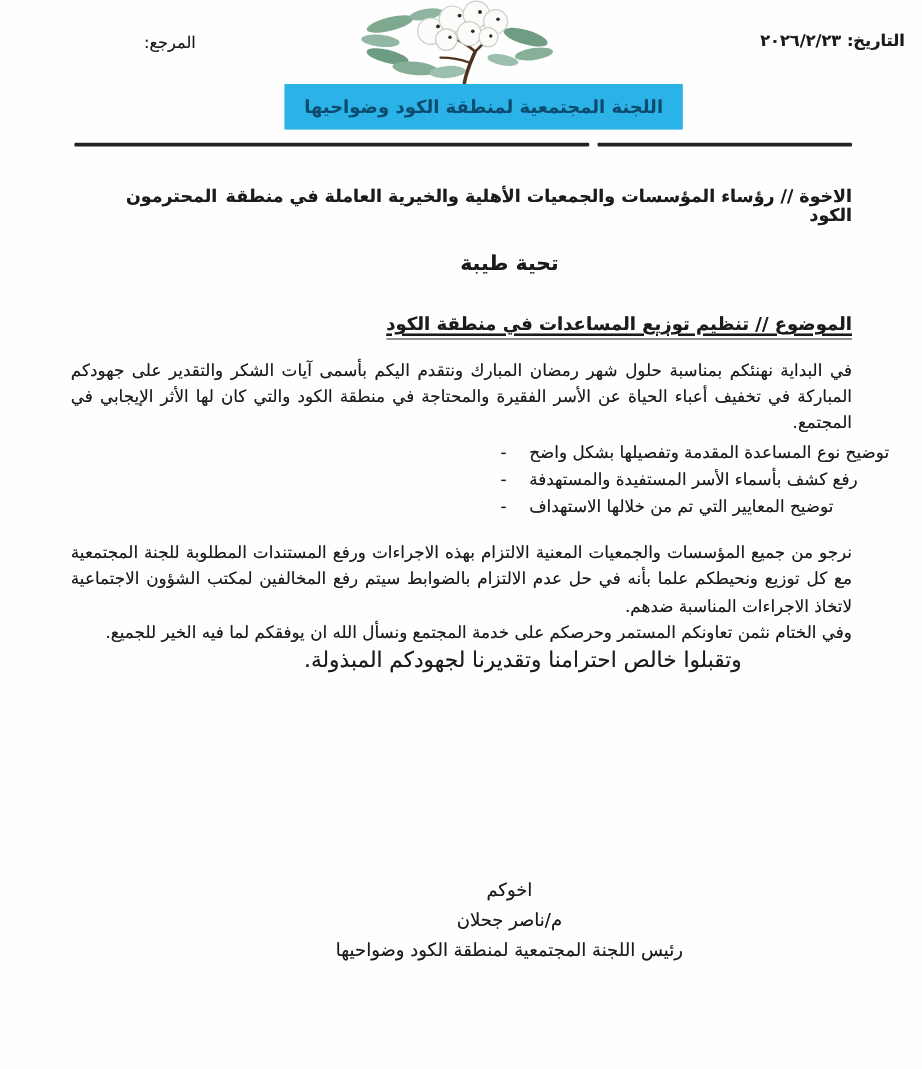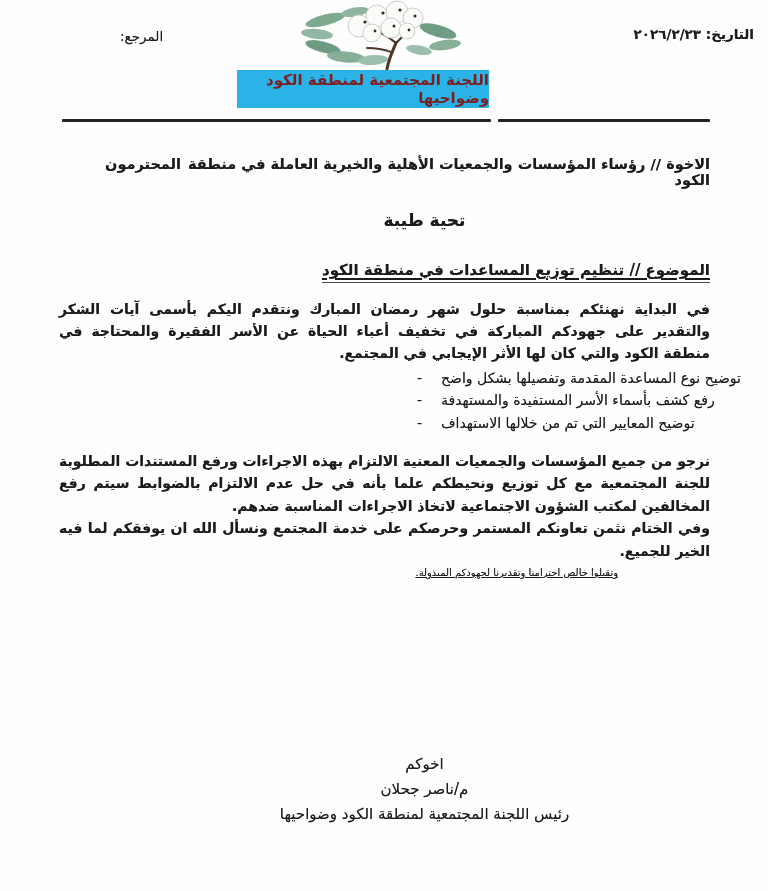--- a/index.html
+++ b/index.html
@@ -11,24 +11,24 @@
     position:relative;
     overflow:hidden;
   }
   .page{position:absolute;inset:0;background:#fefefe;}
 
   
   .date{position:absolute;top:26px;right:14px;font-size:13.5px;font-weight:bold;direction:rtl;}
   .reference{position:absolute;top:28px;left:120px;font-size:13.5px;font-weight:normal;direction:rtl;}
   .logo{position:absolute;top:0;left:299px;width:170px;height:70px;}
   .org-banner{
-    position:absolute;top:70px;left:237px;width:252px;height:38px;
+    position:absolute;top:70px;left:237px;width:332px;height:38px;
     background:#2bb3e8;
     display:flex;align-items:center;justify-content:center;
-    font-size:15px;font-weight:bold;color:#7f1d1d;
+    font-size:15px;font-weight:bold;color:#0c4a6e;
   }
   .rule{position:absolute;top:119px;left:62px;width:648px;display:flex;gap:7px;}
   .rule .seg{height:3px;background:#232323;border-radius:1px;}
   .rule .seg1{width:212px;}
   .rule .seg2{width:429px;}
 
   
   .letter{position:absolute;top:148px;left:59px;width:651px;direction:rtl;}
   .salutation-row{
     margin-top:8px;display:flex;justify-content:space-between;align-items:baseline;
@@ -39,27 +39,27 @@
   .subject-line .u{
     display:inline-block;
     text-decoration:underline;
     text-decoration-thickness:1.5px;
     text-underline-offset:3px;
     border-bottom:1px solid #4a4a4a;
     padding-bottom:2.5px;
   }
   .para{
     margin:0;font-size:14px;line-height:22.4px;
-    text-align:justify;text-justify:inter-word;font-weight:bold;
+    text-align:justify;text-justify:inter-word;
   }
   .para.first{margin-top:15px;}
   .bullets{direction:ltr;margin:2px 0 16px 358px;font-size:14px;line-height:22.4px;}
   .bullet-row{white-space:nowrap;}
   .bullet-row .dash{display:inline-block;width:24px;color:#1b1b1b;}
-  .closing-line{font-size:10px;line-height:22.4px;text-align:right;padding-left:92px;text-align:left;direction:rtl;text-decoration:underline;}
+  .closing-line{font-size:18px;line-height:22.4px;text-align:right;padding-left:92px;text-align:left;direction:rtl;}
   
   .closing-line{padding-left:0;padding-right:92px;text-align:right;}
 
   .signature{margin-top:168px;margin-left:80px;text-align:center;font-size:15px;line-height:25px;}
   .signature div{white-space:nowrap;}
 
   
   .letter,.date,.reference,.salutation-row,.greeting,.subject-line,.signature{
     text-shadow:0 0 .4px rgba(20,20,20,.55);
   }

